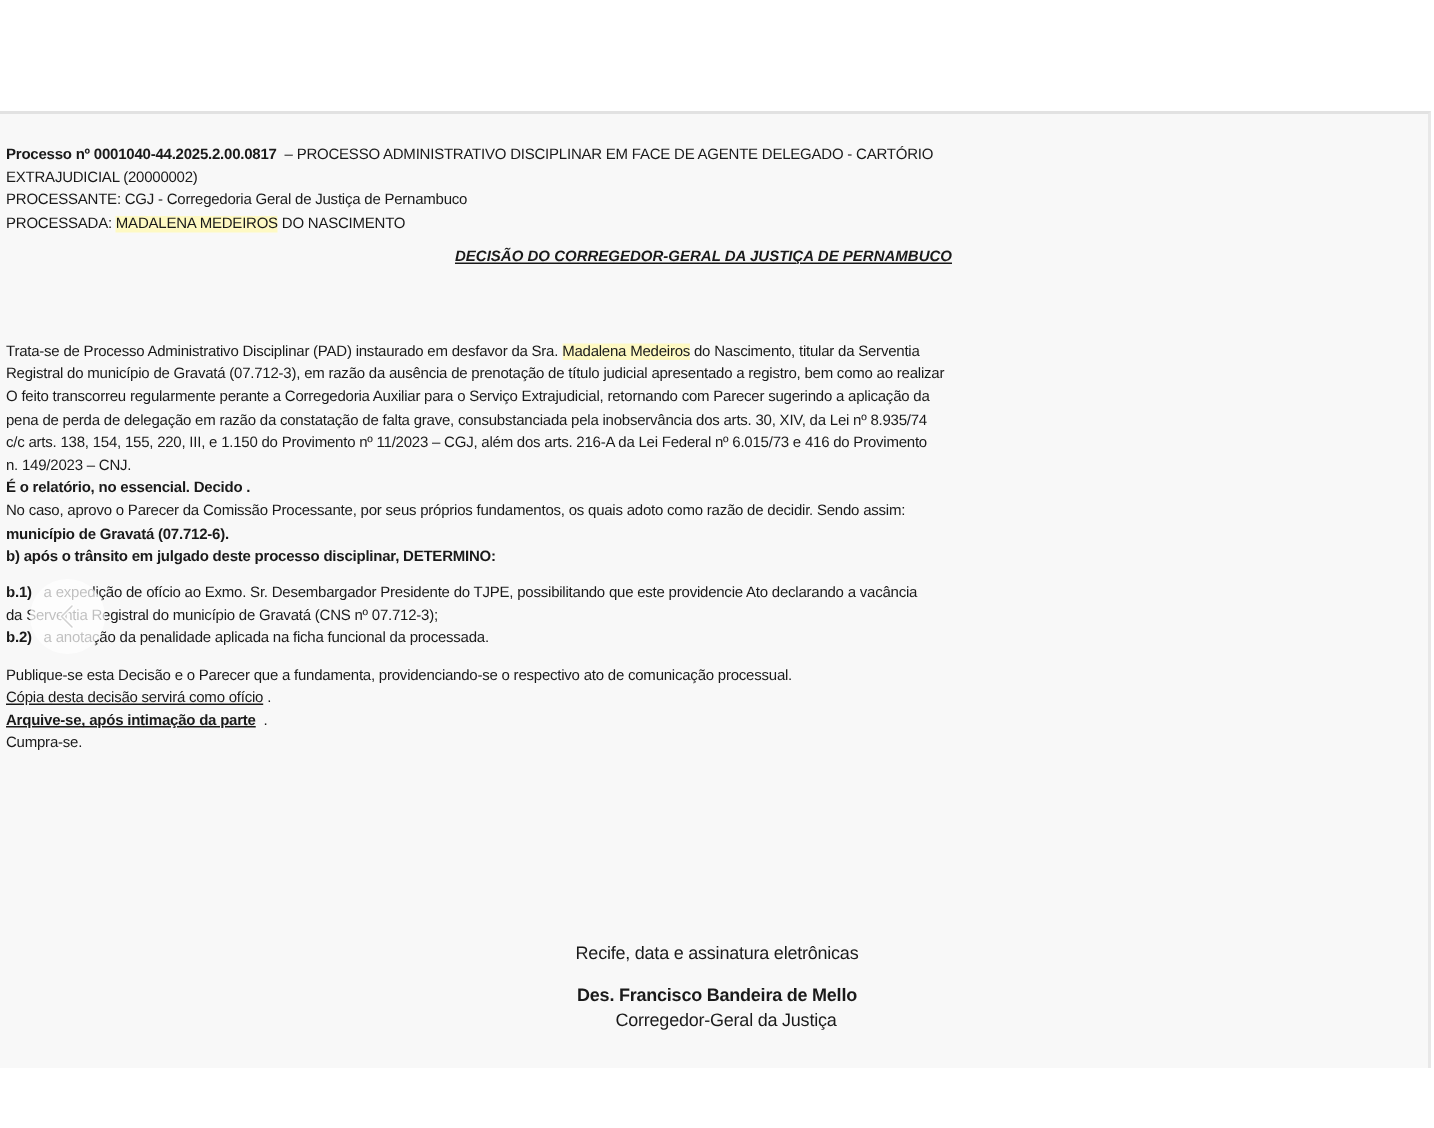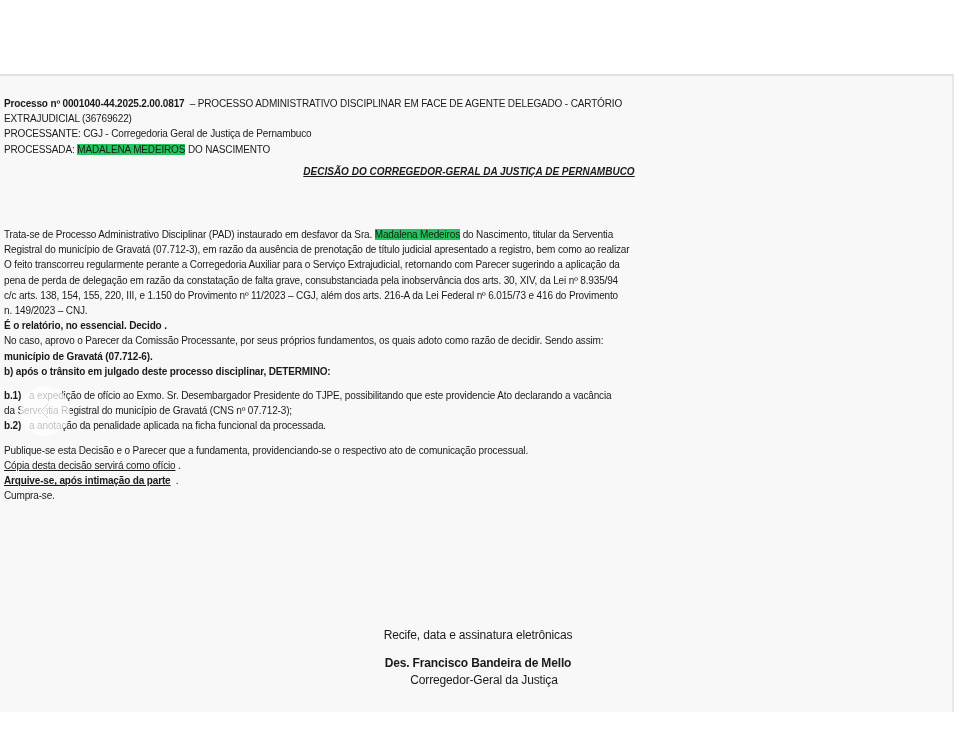--- a/index.html
+++ b/index.html
@@ -39,21 +39,21 @@
     .doc {
       position: absolute;
       left: 4px; top: 96px;
       width: 930px;
       font-size: 10px;
       line-height: 15.2px;
       letter-spacing: -0.15px;
     }
     .line { white-space: nowrap; }
     .b { font-weight: bold; }
-    .hl { background: #22c55e; }
+    .hl { background: #fef9c3; }
     .u { text-decoration: underline; }
     .title {
       text-align: center;
       font-weight: bold;
       text-decoration: underline;
       margin-top: 7px;
       margin-bottom: 48px;
       letter-spacing: 0;
       font-style: italic;
     }
@@ -85,34 +85,34 @@
 <body>
 
 <div class="top-blank"></div>
 
 <div class="doc-card"></div>
 
 <div class="doc">
   <div class="line">
     <span class="b">Processo nº 0001040-44.2025.2.00.0817</span><span style="white-space:pre">  – PROCESSO ADMINISTRATIVO DISCIPLINAR EM FACE DE AGENTE DELEGADO - CARTÓRIO</span>
   </div>
-  <div class="line">EXTRAJUDICIAL (36769622)</div>
+  <div class="line">EXTRAJUDICIAL (20000002)</div>
   <div class="line">PROCESSANTE: CGJ - Corregedoria Geral de Justiça de Pernambuco</div>
   <div class="line">
     <span style="white-space:pre">PROCESSADA: </span><span class="hl">MADALENA MEDEIROS</span><span style="white-space:pre"> DO NASCIMENTO</span>
   </div>
 
   <div class="title">DECISÃO DO CORREGEDOR-GERAL DA JUSTIÇA DE PERNAMBUCO</div>
 
   <div class="line">
     <span style="white-space:pre">Trata-se de Processo Administrativo Disciplinar (PAD) instaurado em desfavor da Sra. </span><span class="hl">Madalena Medeiros</span><span style="white-space:pre"> do Nascimento, titular da Serventia</span>
   </div>
   <div class="line">Registral do município de Gravatá (07.712-3), em razão da ausência de prenotação de título judicial apresentado a registro, bem como ao realizar</div>
   <div class="line">O feito transcorreu regularmente perante a Corregedoria Auxiliar para o Serviço Extrajudicial, retornando com Parecer sugerindo a aplicação da</div>
-  <div class="line">pena de perda de delegação em razão da constatação de falta grave, consubstanciada pela inobservância dos arts. 30, XIV, da Lei nº 8.935/94</div>
+  <div class="line">pena de perda de delegação em razão da constatação de falta grave, consubstanciada pela inobservância dos arts. 30, XIV, da Lei nº 8.935/74</div>
   <div class="line">c/c arts. 138, 154, 155, 220, III, e 1.150 do Provimento nº 11/2023 – CGJ, além dos arts. 216-A da Lei Federal nº 6.015/73 e 416 do Provimento</div>
   <div class="line">n. 149/2023 – CNJ.</div>
   <div class="line b">É o relatório, no essencial. Decido .</div>
   <div class="line">No caso, aprovo o Parecer da Comissão Processante, por seus próprios fundamentos, os quais adoto como razão de decidir. Sendo assim:</div>
   <div class="line b">município de Gravatá (07.712-6).</div>
   <div class="line b">b) após o trânsito em julgado deste processo disciplinar, DETERMINO:</div>
 
   <div class="gap-8"></div>
 
   <div class="line">

